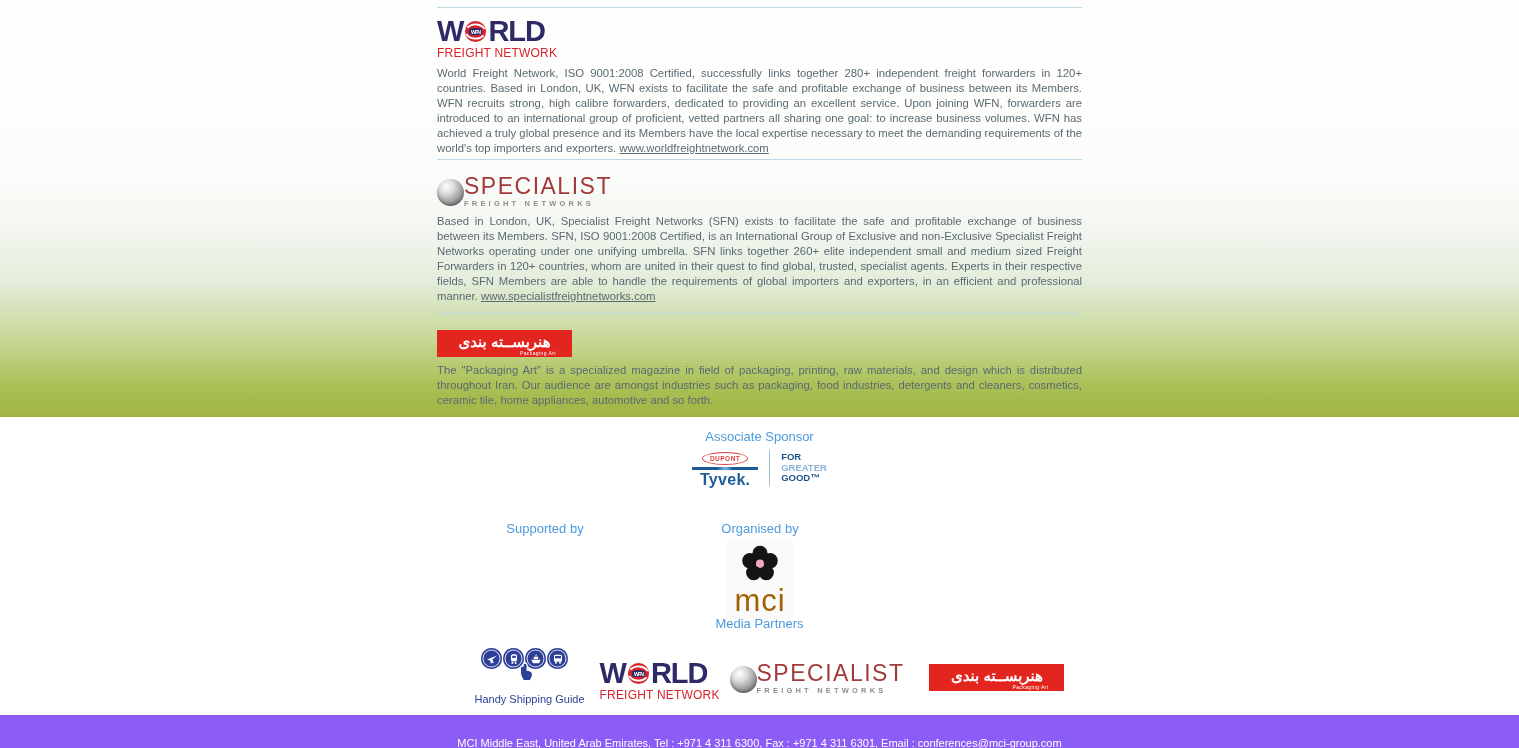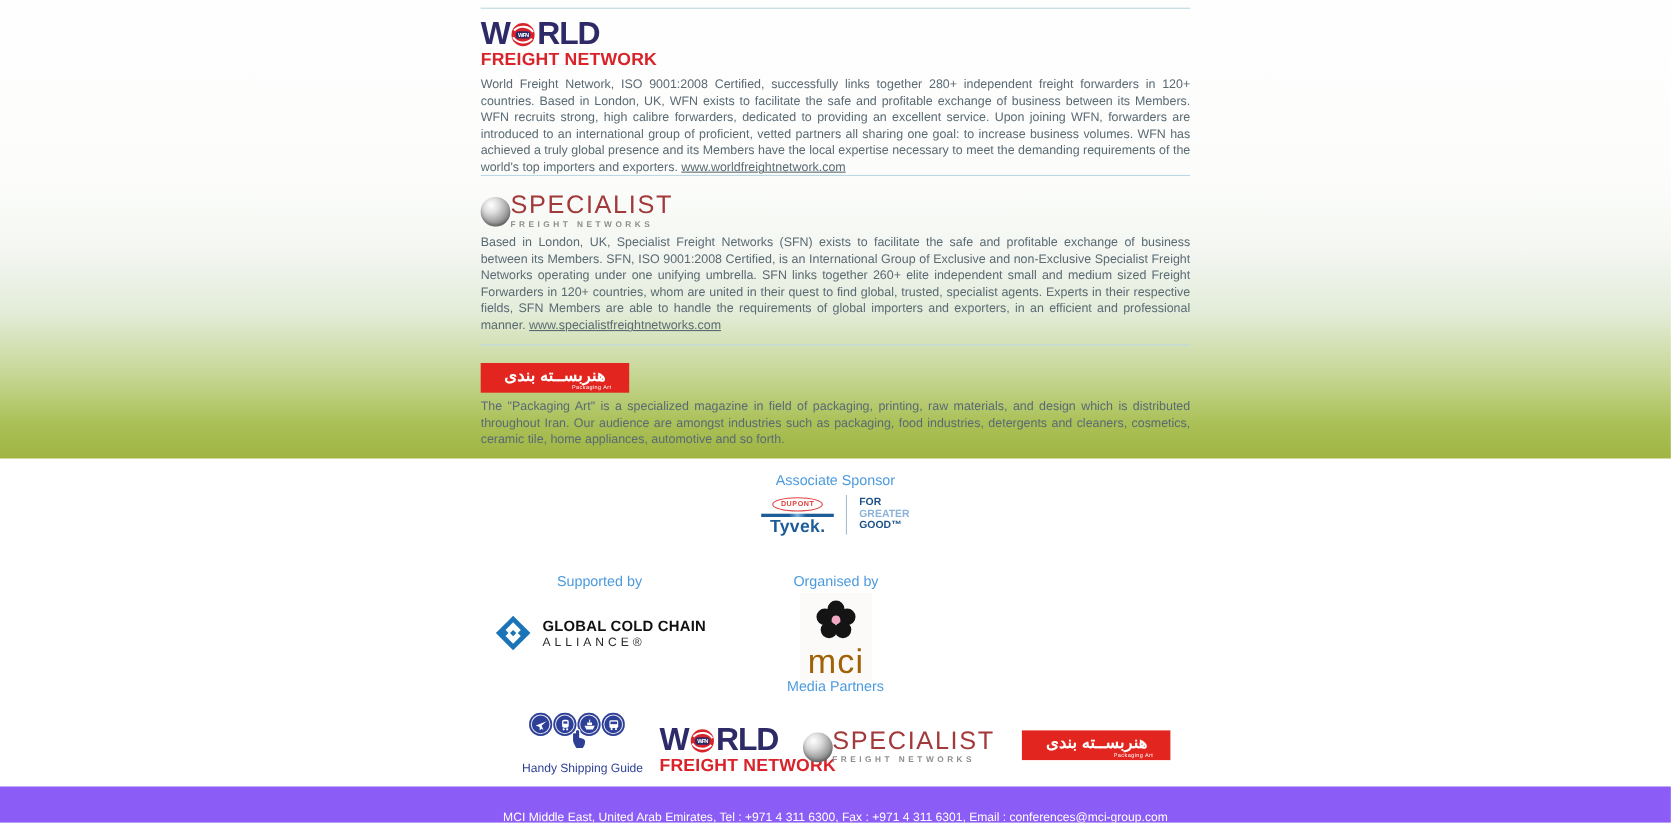--- a/index.html
+++ b/index.html
@@ -16,21 +16,21 @@
 
   .block { position:absolute; left:0; width:645px; }
   .desc { font-size:11.3px; line-height:15.1px; color:#5a6a73; text-align:justify; margin-top:6px; }
   .desc a { color:#5a6a73; text-decoration:underline; cursor:pointer; }
 
   
   .wfn-logo { width:105px; }
   .wfn-top { display:flex; align-items:center; color:#2e2a68; font-weight:bold;
              font-size:29px; line-height:27px; letter-spacing:-1px; }
   .wfn-globe { margin:0 1px; flex:none; }
-  .wfn-sub { color:#d8232a; font-size:16px; font-weight:bold; letter-spacing:0.2px; margin-top:1px; white-space:nowrap; }
+  .wfn-sub { color:#d8232a; font-size:12px; font-weight:normal; letter-spacing:0.2px; margin-top:1px; white-space:nowrap; }
 
   
   .sfn-logo { display:flex; align-items:center; gap:0; }
   .sfn-sphere { width:27px; height:27px; border-radius:50%; flex:none;
     background:radial-gradient(circle at 35% 28%, #ffffff 0%, #dcdcdc 28%, #a2a2a2 58%, #707070 85%, #585858 100%);
     box-shadow:inset 0 -2px 3px rgba(0,0,0,.25); }
   .sfn-title { font-size:23px; color:#a23a3b; letter-spacing:1.5px; line-height:21px; }
   .sfn-sub { font-size:7.5px; color:#8e8e8e; letter-spacing:3.2px; font-weight:bold; margin-top:2px; }
 
   
@@ -159,31 +159,20 @@
       <div class="tagline">
         <div>FOR</div>
         <div class="lt">GREATER</div>
         <div>GOOD™</div>
       </div>
     </div>
 
     <div class="partner-row">
       <div class="pcol">
         <div class="heading">Supported by</div>
-        <div class="gcca">
-          <svg width="37" height="37" viewBox="0 0 40 40">
-            <rect x="8" y="8" width="24" height="24" transform="rotate(45 20 20)" fill="#1b74b8"></rect>
-            <path d="M20 9.5 L27.5 17 L23.8 20.7 L20 16.9 L16.2 20.7 L12.5 17 Z" fill="#ffffff"></path>
-            <path d="M20 30.5 L12.5 23 L16.2 19.3 L20 23.1 L23.8 19.3 L27.5 23 Z" fill="#ffffff"></path>
-          </svg>
-          <span>
-            <div class="gcca-l1">GLOBAL COLD CHAIN</div>
-            <div class="gcca-l2">ALLIANCE®</div>
-          </span>
-        </div>
       </div>
       <div class="pcol">
         <div class="heading">Organised by</div>
         <div class="mci">
           <svg width="42" height="42" viewBox="0 0 44 44">
             <circle cx="22" cy="11" r="8" fill="#141414"></circle>
             <circle cx="32.6" cy="18.6" r="8" fill="#141414"></circle>
             <circle cx="28.6" cy="31" r="8" fill="#141414"></circle>
             <circle cx="15.4" cy="31" r="8" fill="#141414"></circle>
             <circle cx="11.4" cy="18.6" r="8" fill="#141414"></circle>

